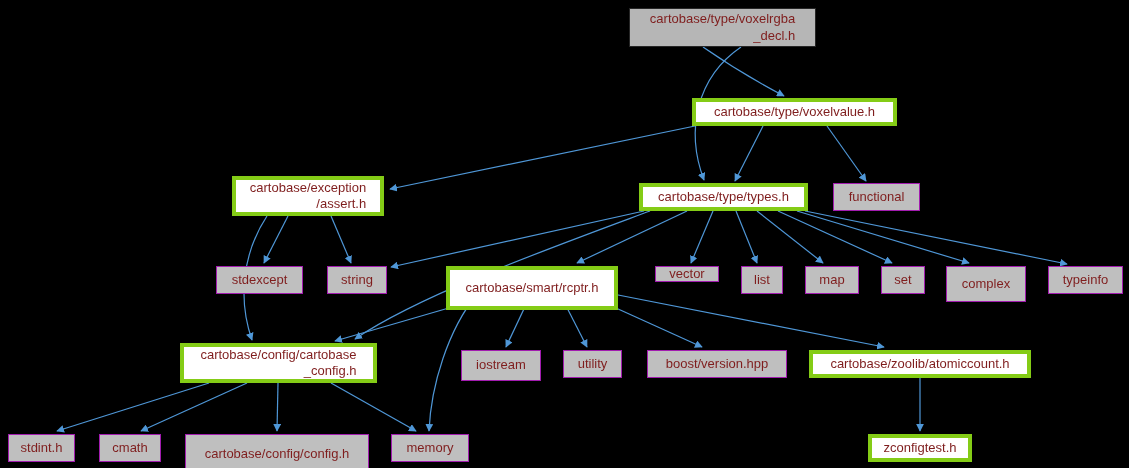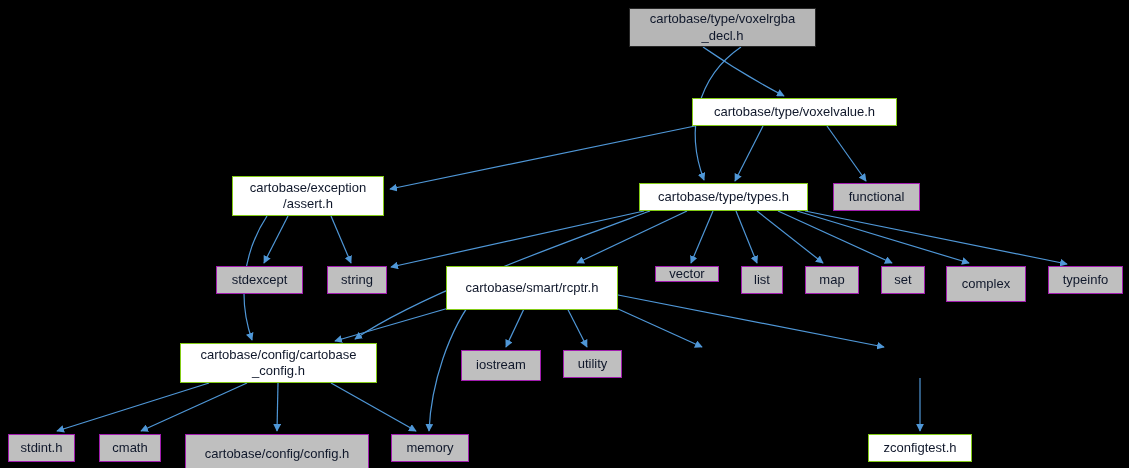--- a/index.html
+++ b/index.html
@@ -11,27 +11,27 @@
     overflow:hidden;
   }
   .edges{position:absolute;left:0;top:0;width:1129px;height:468px;}
   .node{
     position:absolute;
     display:flex;align-items:center;justify-content:center;
     box-sizing:border-box;
     text-align:center;
   }
   .node .lbl{
-    font-size:13px;color:#0f172a;
+    font-size:13px;color:#7f1d1d;
     line-height:1.25;
     white-space:pre-line;
-    text-align:center;
+    text-align:right;
     padding:0 2px;
   }
-  .internal{background:#ffffff;border:1px solid #84cc16;}
+  .internal{background:#ffffff;border:4px solid #84cc16;}
   .external{background:#bfbfbf;border:1px solid #a21caf;}
   .root{background:#b6b6b6;border:1px solid #262626;}
 </style>
 </head>
 <body>
 
 <div class="canvas">
 
   <svg class="edges" viewBox="0 0 1129 468" xmlns="http://www.w3.org/2000/svg">
     <defs>
@@ -135,21 +135,27 @@
   </div>
 
   <div class="node external" style="left:461px;top:350px;width:80px;height:31px">
     <span class="lbl">iostream</span>
   </div>
 
   <div class="node external" style="left:563px;top:350px;width:59px;height:28px">
     <span class="lbl">utility</span>
   </div>
 
+  <div class="node external" style="left:647px;top:350px;width:140px;height:28px">
+    <span class="lbl">boost/version.hpp</span>
+  </div>
 
+  <div class="node internal" style="left:809px;top:350px;width:222px;height:28px">
+    <span class="lbl">cartobase/zoolib/atomiccount.h</span>
+  </div>
 
   <div class="node external" style="left:8px;top:434px;width:67px;height:28px">
     <span class="lbl">stdint.h</span>
   </div>
 
   <div class="node external" style="left:99px;top:434px;width:62px;height:28px">
     <span class="lbl">cmath</span>
   </div>
 
   <div class="node external" style="left:185px;top:434px;width:184px;height:40px">

